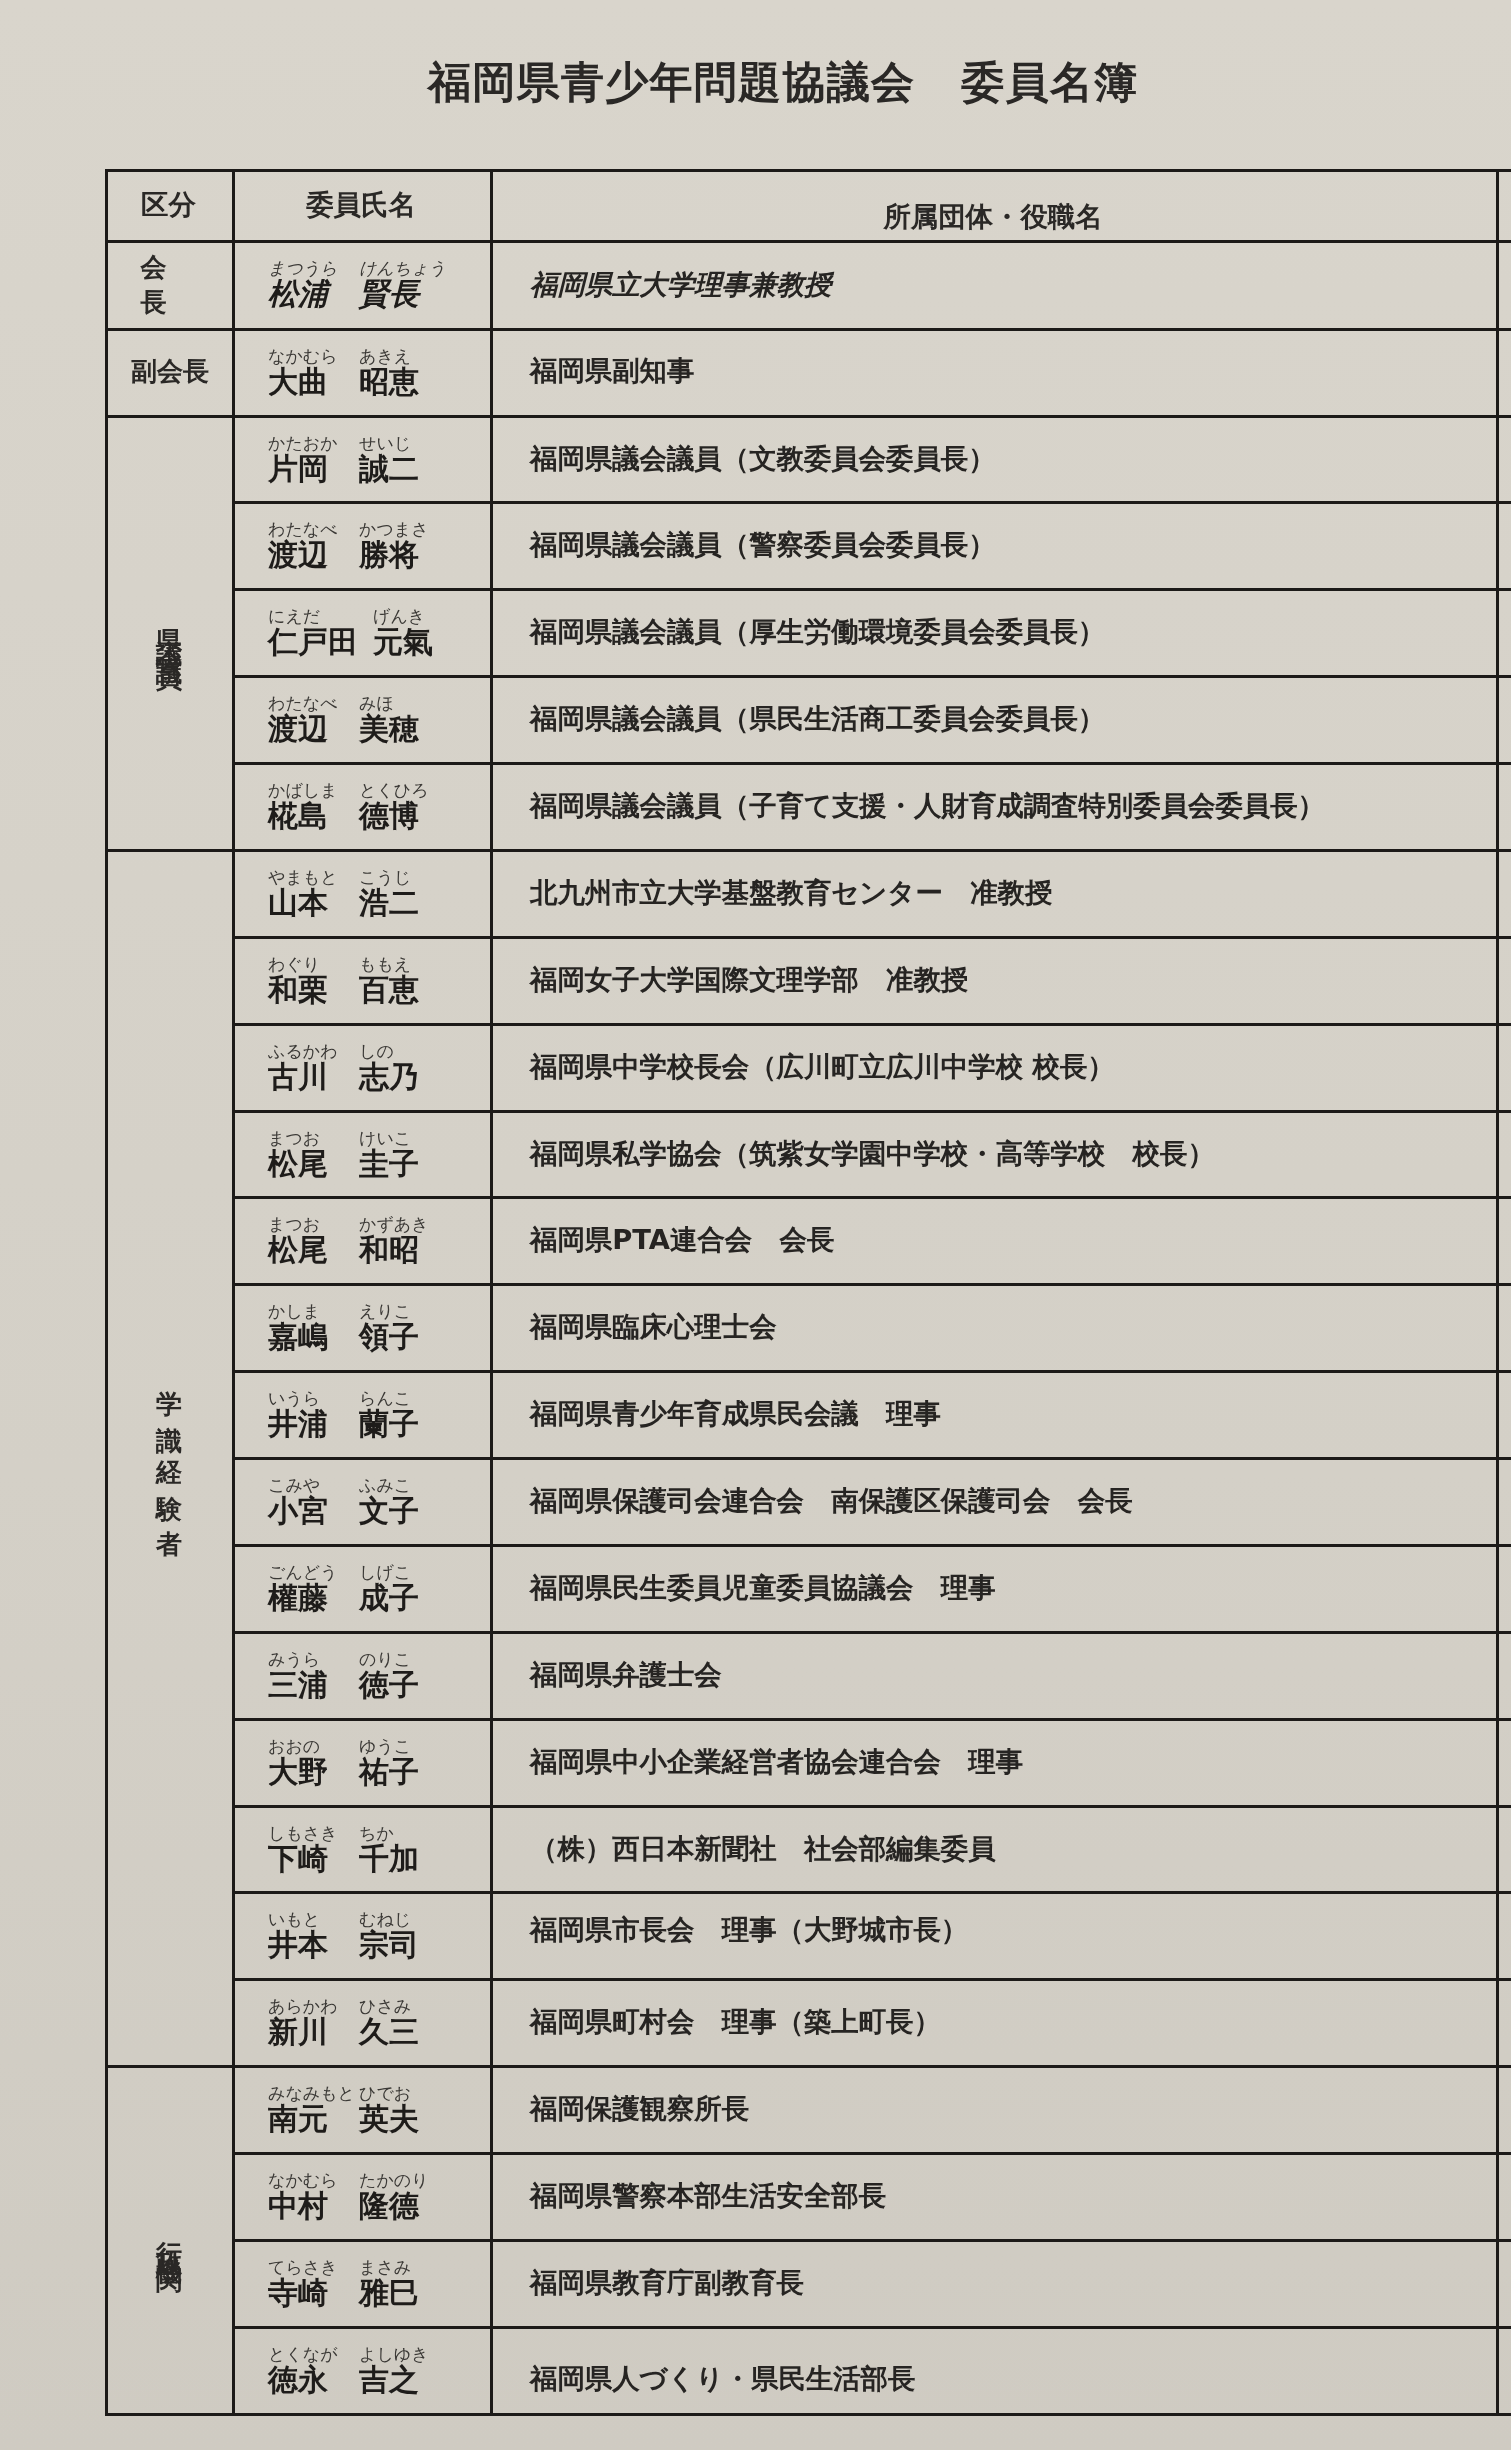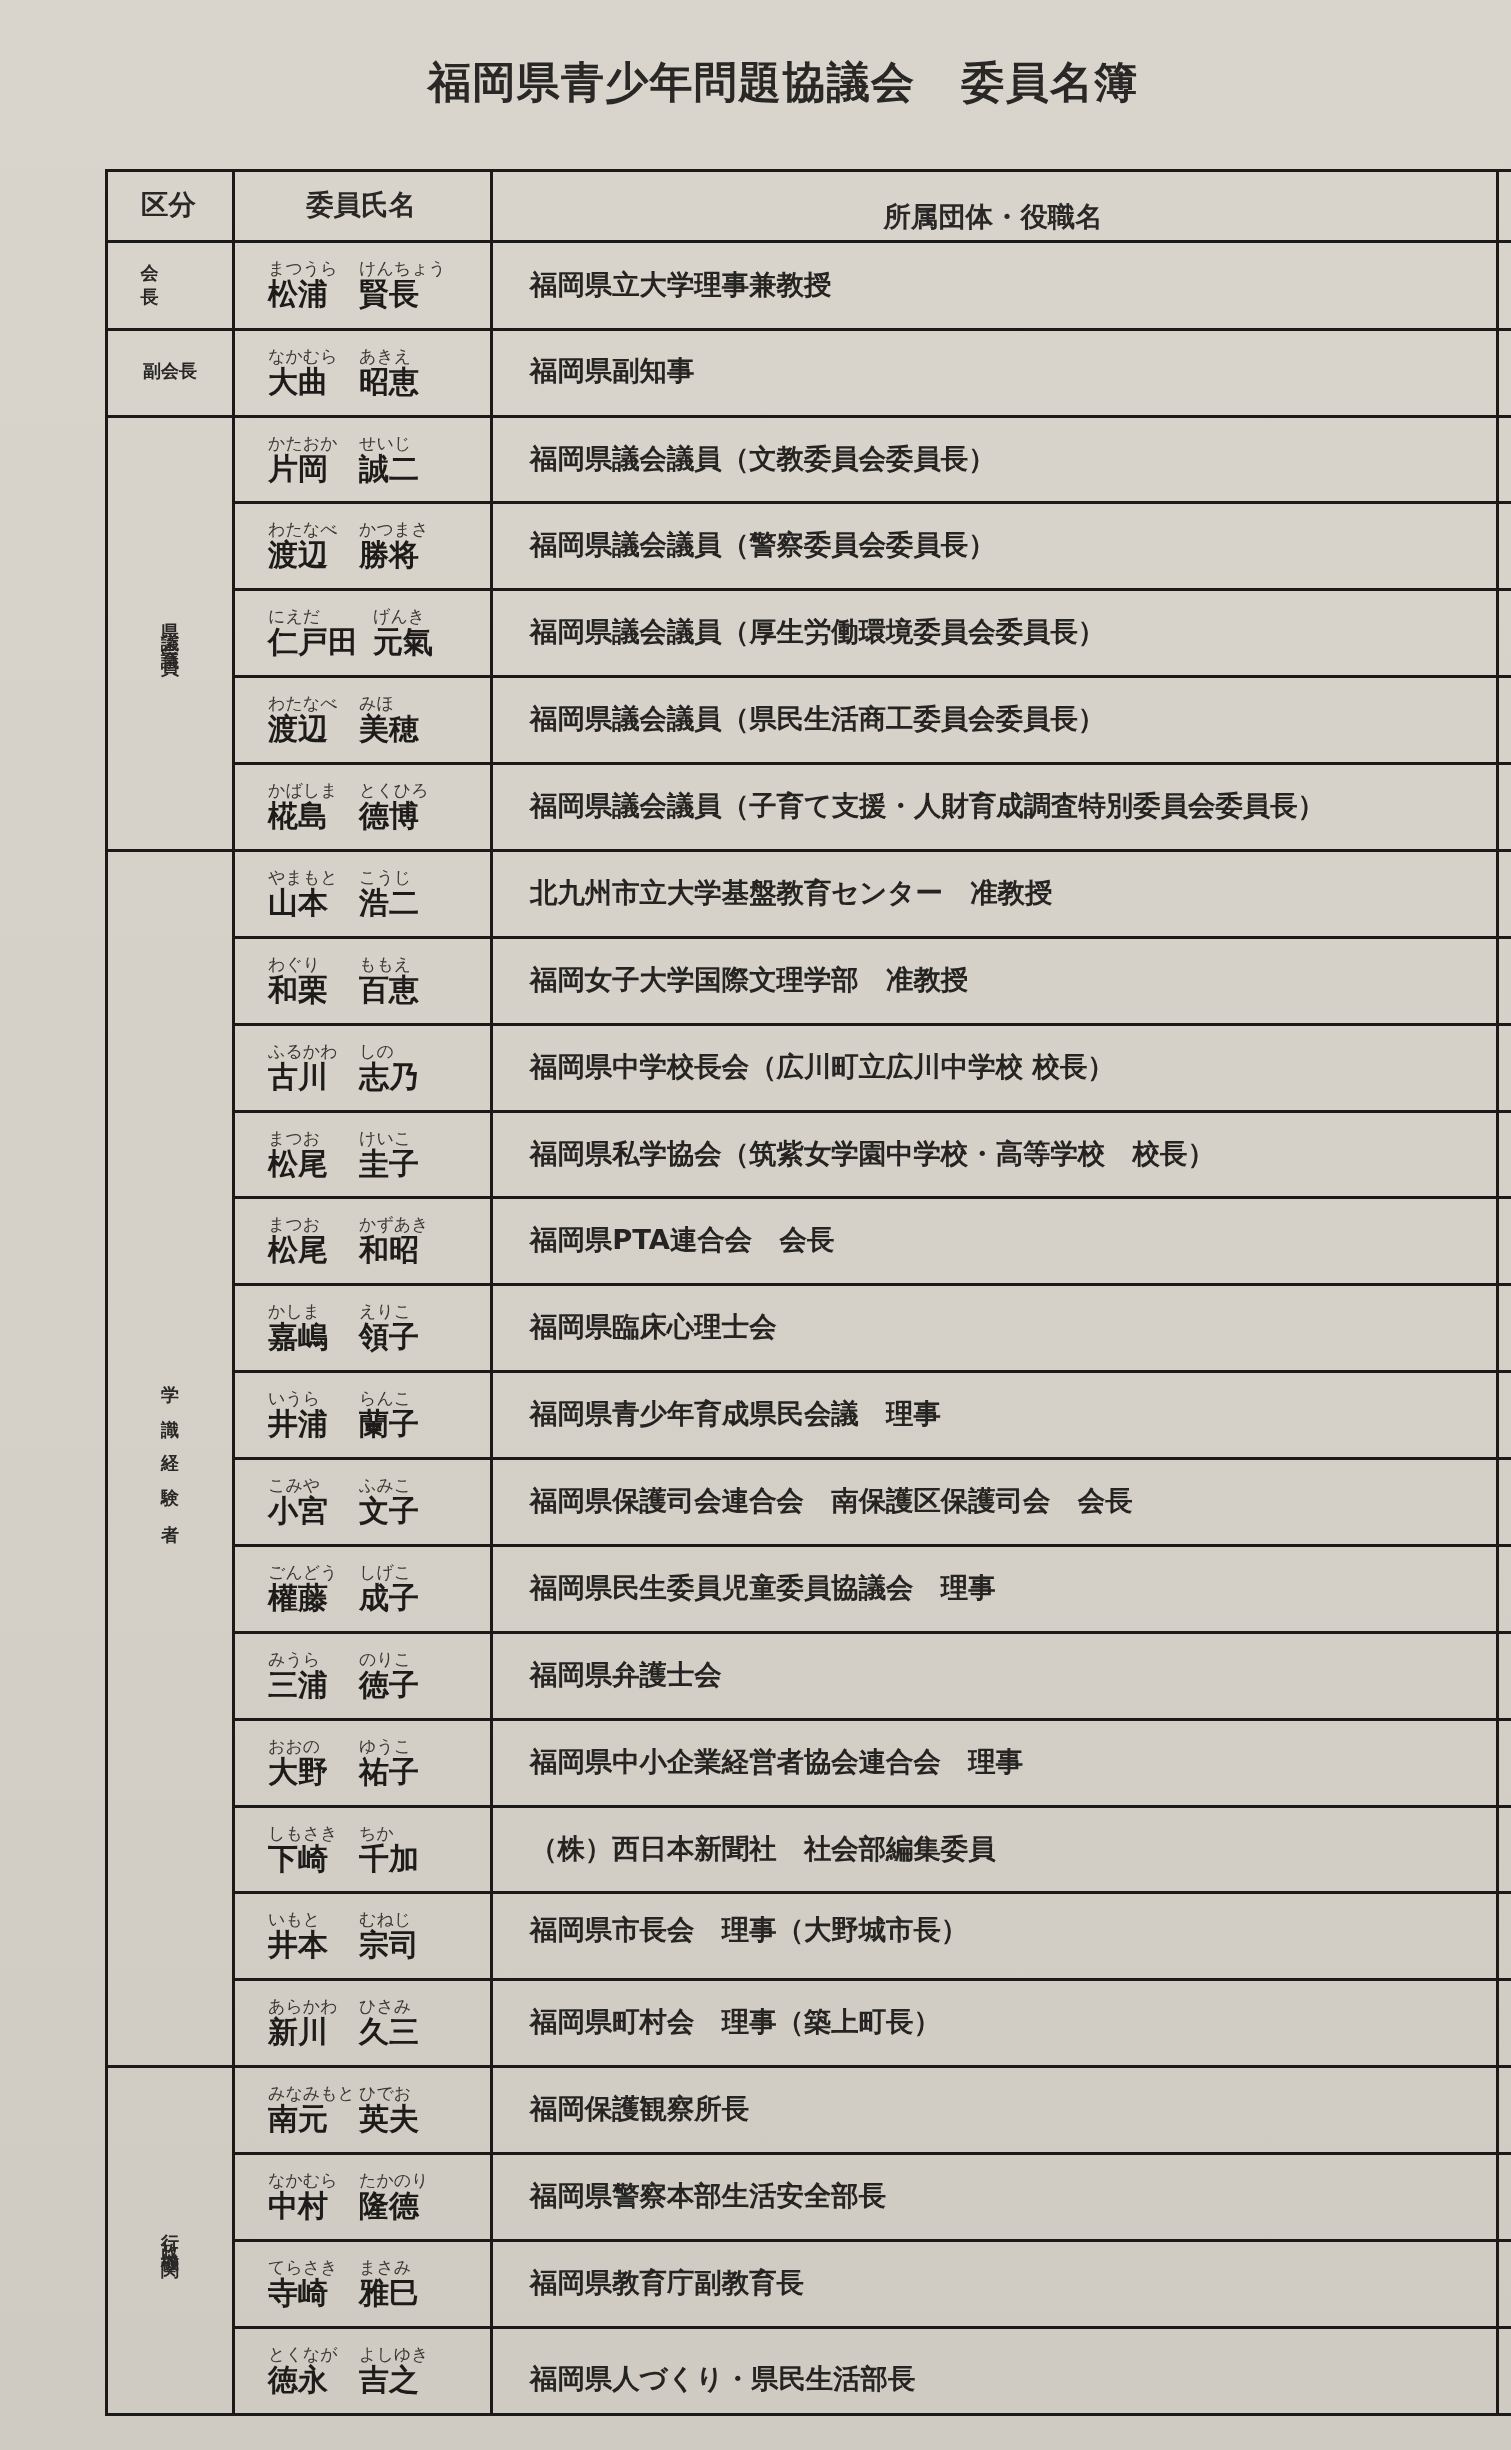--- a/index.html
+++ b/index.html
@@ -18,21 +18,21 @@
   }
   .title .t2 { margin-left: 46px; }
   .table {
     position: absolute; left: 105px; top: 169px;
     width: 1407px; height: 2231px;
   }
   .hline { position: absolute; height: 2.6px; background: #1c1a18; }
   .vline { position: absolute; width: 2.6px; background: #1c1a18; }
   .hdr { position: absolute; top: 0; height: 71px; display: flex; align-items: center; justify-content: center;
          font-size: 27.4px; font-weight: bold; color: #2a2826; }
-  .cat { position: absolute; display: flex; align-items: center; justify-content: center; font-size: 18px; font-weight: bold; color: #2a2826; }
+  .cat { position: absolute; display: flex; align-items: center; justify-content: center; font-size: 26px; font-weight: bold; color: #2a2826; }
   .cat.vertical { writing-mode: vertical-rl; text-orientation: upright; letter-spacing: 9.1px; }
   .cat.spread { letter-spacing: 33px; padding-left: 33px; box-sizing: border-box; }
   .row { position: absolute; left: 0; width: 1407px; }
   .name-cell { position: absolute; left: 163px; width: 222px; height: 100%; }
   .ruby { position: absolute; top: 17px; font-size: 17px; color: #3a3835; white-space: nowrap; }
   .kanji { position: absolute; top: 34px; font-size: 30px; font-weight: bold; color: #1e1c1a; white-space: nowrap; }
   .aff { position: absolute; left: 425px; top: 0; height: 100%; display: flex; align-items: center;
          font-size: 27.4px; font-weight: bold; color: #262422; white-space: pre; }
 </style>
 </head>
@@ -57,21 +57,21 @@
     <div class="cat spread" style="left:2.6px;width:125px;top:71px;height:89px;">会長</div>
     <div class="hline" style="left:0;top:159px;width:1407px;"></div>
     <div class="cat" style="left:2.6px;width:125px;top:159px;height:86px;">副会長</div>
     <div class="hline" style="left:0;top:246px;width:1407px;"></div>
     <div class="cat vertical" style="left:2.6px;width:125px;top:246px;height:434px;">県議会議員</div>
     <div class="hline" style="left:0;top:680px;width:1407px;"></div>
     <div class="cat vertical" style="left:2.6px;width:125px;top:680px;height:1216px;letter-spacing:35px;">学識経験者</div>
     <div class="hline" style="left:0;top:1896px;width:1407px;"></div>
     <div class="cat vertical" style="left:2.6px;width:125px;top:1896px;height:347px;">行政機関</div>
     <div class="hline" style="left:0;top:2244px;width:1407px;"></div>
-    <div class="row" style="top:71px;height:89px;">
+    <div class="row" style="top:71px;height:89px;font-style:italic;">
       <div class="name-cell">
         <span class="ruby" style="left:0">まつうら</span>
         <span class="kanji" style="left:0">松浦</span>
         <span class="ruby" style="left:91px">けんちょう</span>
         <span class="kanji" style="left:91px">賢長</span>
       </div>
       <div class="aff">福岡県立大学理事兼教授</div>
     </div>
     <div class="hline" style="left:127px;top:159px;width:1280px;"></div>
     <div class="row" style="top:159px;height:86px;">

